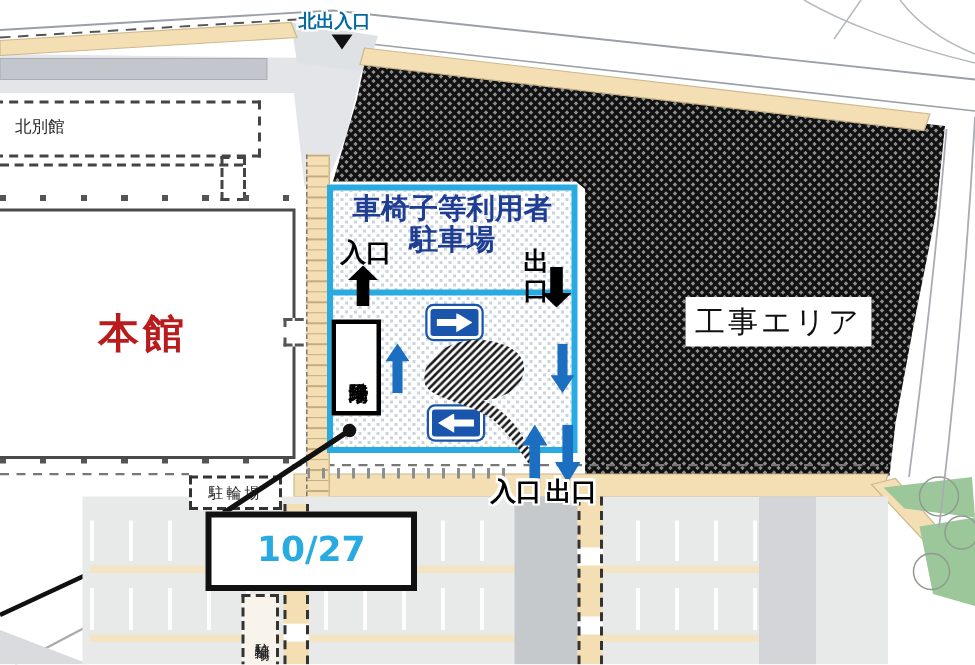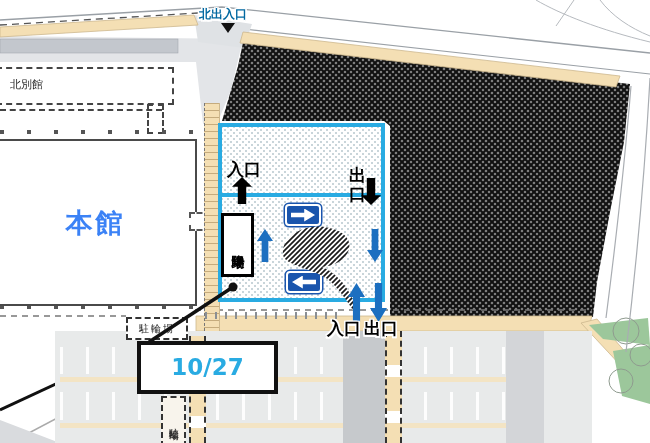--- a/index.html
+++ b/index.html
@@ -19,21 +19,21 @@
 
   .annex-box{left:-4px;top:67px;width:174px;height:34px;border:2px dashed #444;background:#fff;z-index:1;}
   .annex-label{left:12px;top:9px;font:400 11px/13px "DejaVu Sans",sans-serif;color:#222;}
   .annex-line{left:0;top:109px;width:162px;height:0;border-top:2px dashed #444;z-index:1;}
   .annex-stub{left:147px;top:104px;width:13px;height:26px;border:2px dashed #444;z-index:1;}
 
   .fence{height:4px;background:repeating-linear-gradient(90deg,#555 0 4px,transparent 4px 27px);z-index:1;}
 
   .main-building{left:-6px;top:139px;width:199px;height:163px;background:#fff;
                  border:2.5px solid #4a4a4a;z-index:1;display:flex;align-items:center;justify-content:center;}
-  .main-building-label{font:600 27px/30px "DejaVu Sans",sans-serif;color:#3b82f6;letter-spacing:3px;}
+  .main-building-label{font:600 27px/30px "DejaVu Sans",sans-serif;color:#b91c1c;letter-spacing:3px;}
   .building-stub{left:189px;top:212px;width:17px;height:15px;border:2px dashed #555;background:#fff;z-index:1;}
 
   .walkway{left:204px;top:103px;width:14px;height:233px;background-color:#f4dfb4;
            background-image:repeating-linear-gradient(180deg,rgba(150,120,70,.5) 0 1px,transparent 1px 7px);
            border-left:1.5px dashed #777;border-right:1px solid #cdb88e;z-index:1;}
 
   
   .lot{left:55px;top:331px;width:537px;height:112px;background:#e8eaea;z-index:1;}
   .band{height:27px;background:repeating-linear-gradient(90deg,#fdfdfd 0 3px,transparent 3px 26px);z-index:1;}
   .brow{height:5px;background:#f3e4c4;z-index:1;}
@@ -178,23 +178,26 @@
   <div class="abs bstrip" style="left:189px;top:336px;height:107px;"></div>
   <div class="abs ticks"></div>
 
   <div class="abs bike-h">
     <span>駐輪場</span>
   </div>
   <div class="abs bike-v">
     <span>駐輪場</span>
   </div>
 
+  <div class="abs construction-label">工事エリア</div>
 
   <div class="abs pk">
     <div class="abs pk-title">
+      <div>車椅子等利用者</div>
+      <div>駐車場</div>
     </div>
     <div class="abs pk-divider"></div>
 
     <div class="abs pk-gate" style="left:5px;top:33px;">入口</div>
     <div class="arr black up" style="left:10px;top:50px;width:20px;height:27px;"></div>
 
     <div class="abs pk-gate" style="left:127px;top:39px;">出口</div>
     <div class="arr black down" style="left:139px;top:51px;width:20px;height:27px;"></div>
 
     <div class="sign" style="left:63px;top:77px;">

